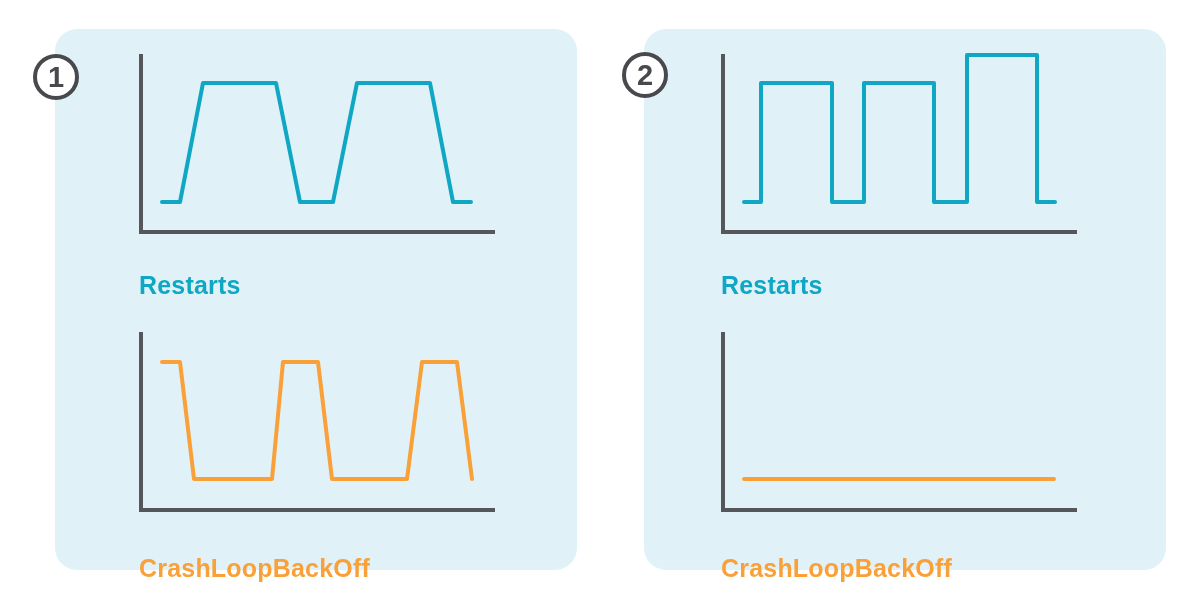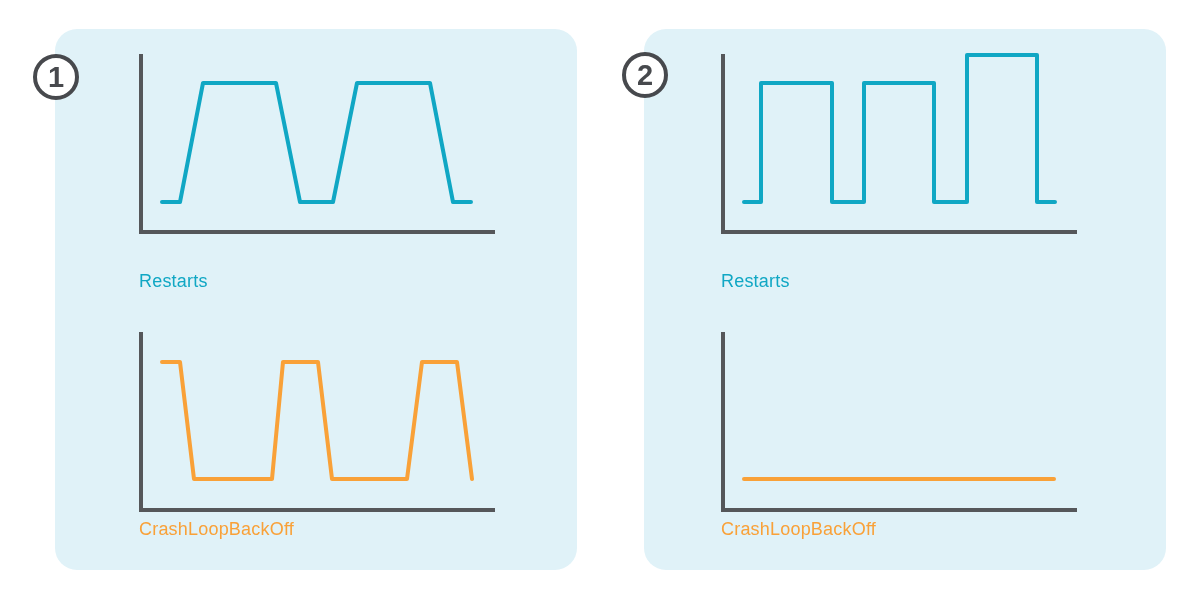--- a/index.html
+++ b/index.html
@@ -36,29 +36,29 @@
     position:absolute;margin:0;padding:0;
     width:365px;height:190px;
   }
   .panel-1 .chart{left:80px;}
   .panel-2 .chart{left:73px;}
   .chart-top{top:21px;}
   .chart-bottom{top:299px;}
   .chart svg{display:block;}
   .chart-label{
     position:absolute;
-    font-size:18px;font-weight:400;
+    font-size:25px;font-weight:700;
     letter-spacing:0.2px;
     line-height:1.1;
     white-space:nowrap;
   }
   .panel-1 .chart-label{left:84px;}
   .panel-2 .chart-label{left:77px;}
   .label-top{top:243px;}
-  .label-bottom{top:491px;}
+  .label-bottom{top:526px;}
 </style>
 </head>
 <body>
 
 <div class="canvas">
 
   <section class="panel panel-1">
     <div class="badge">
       <span>1</span>
     </div>

